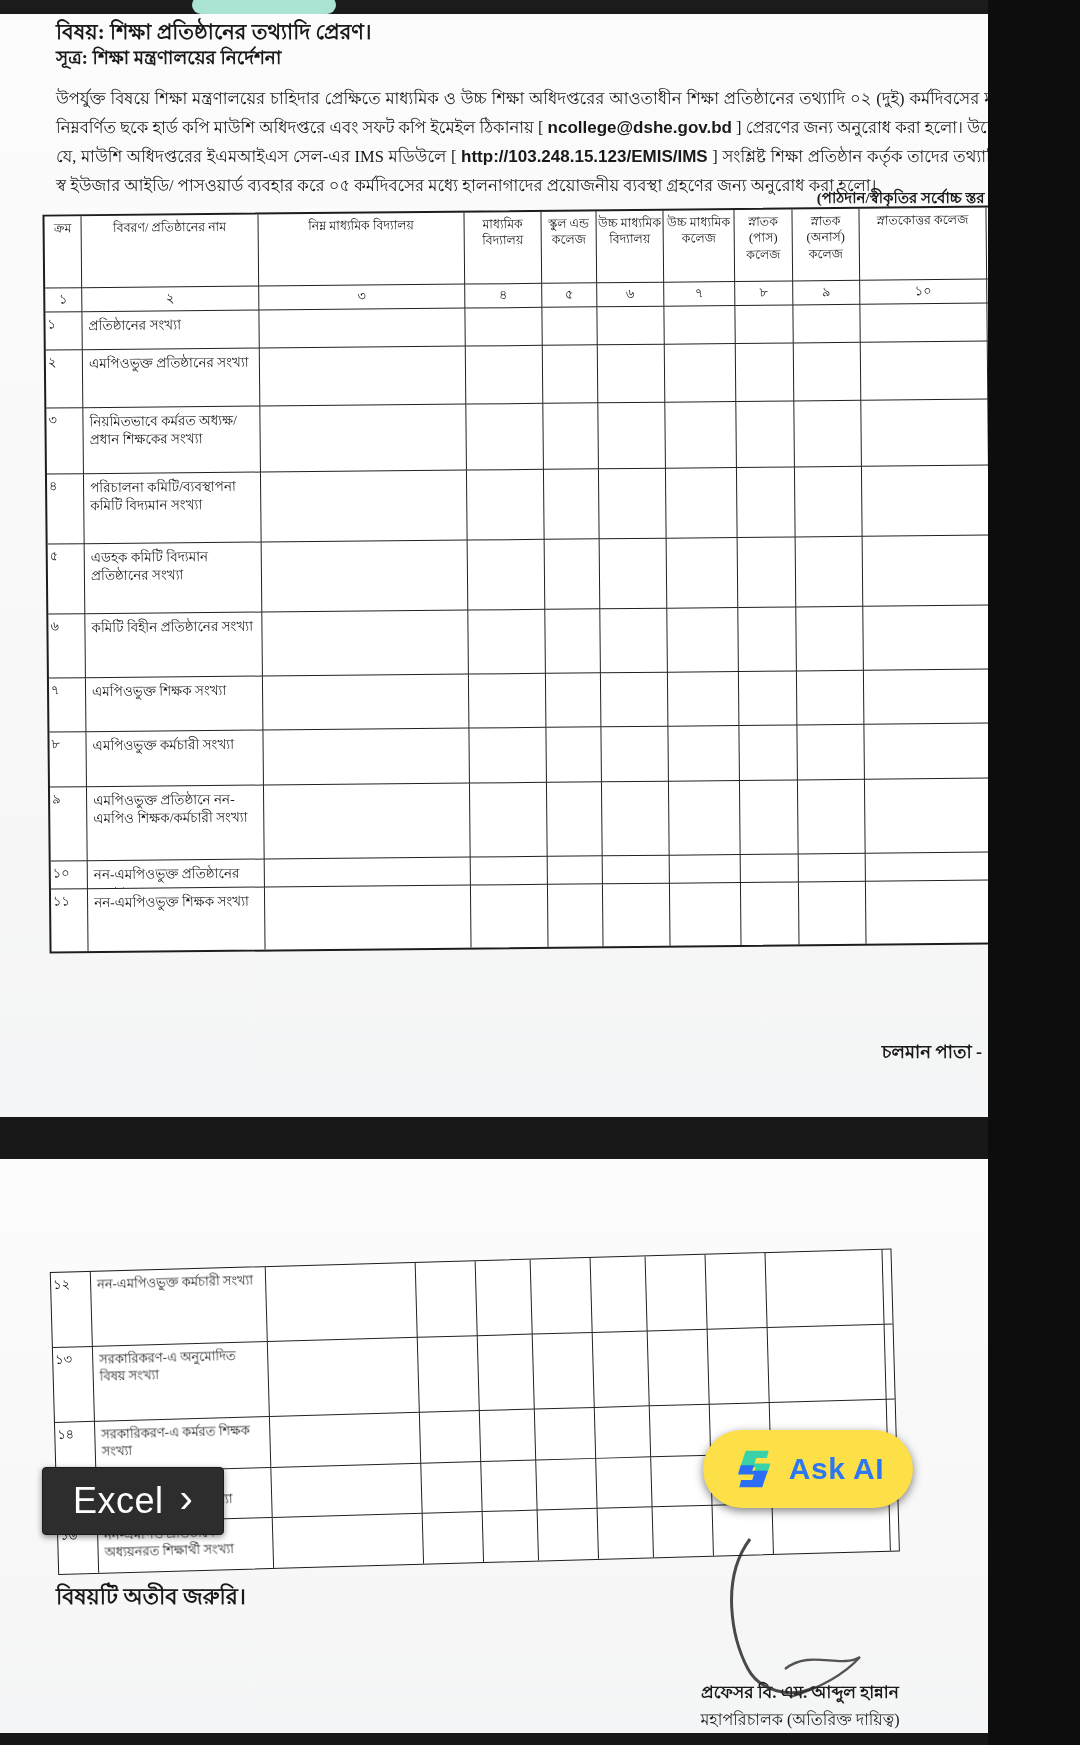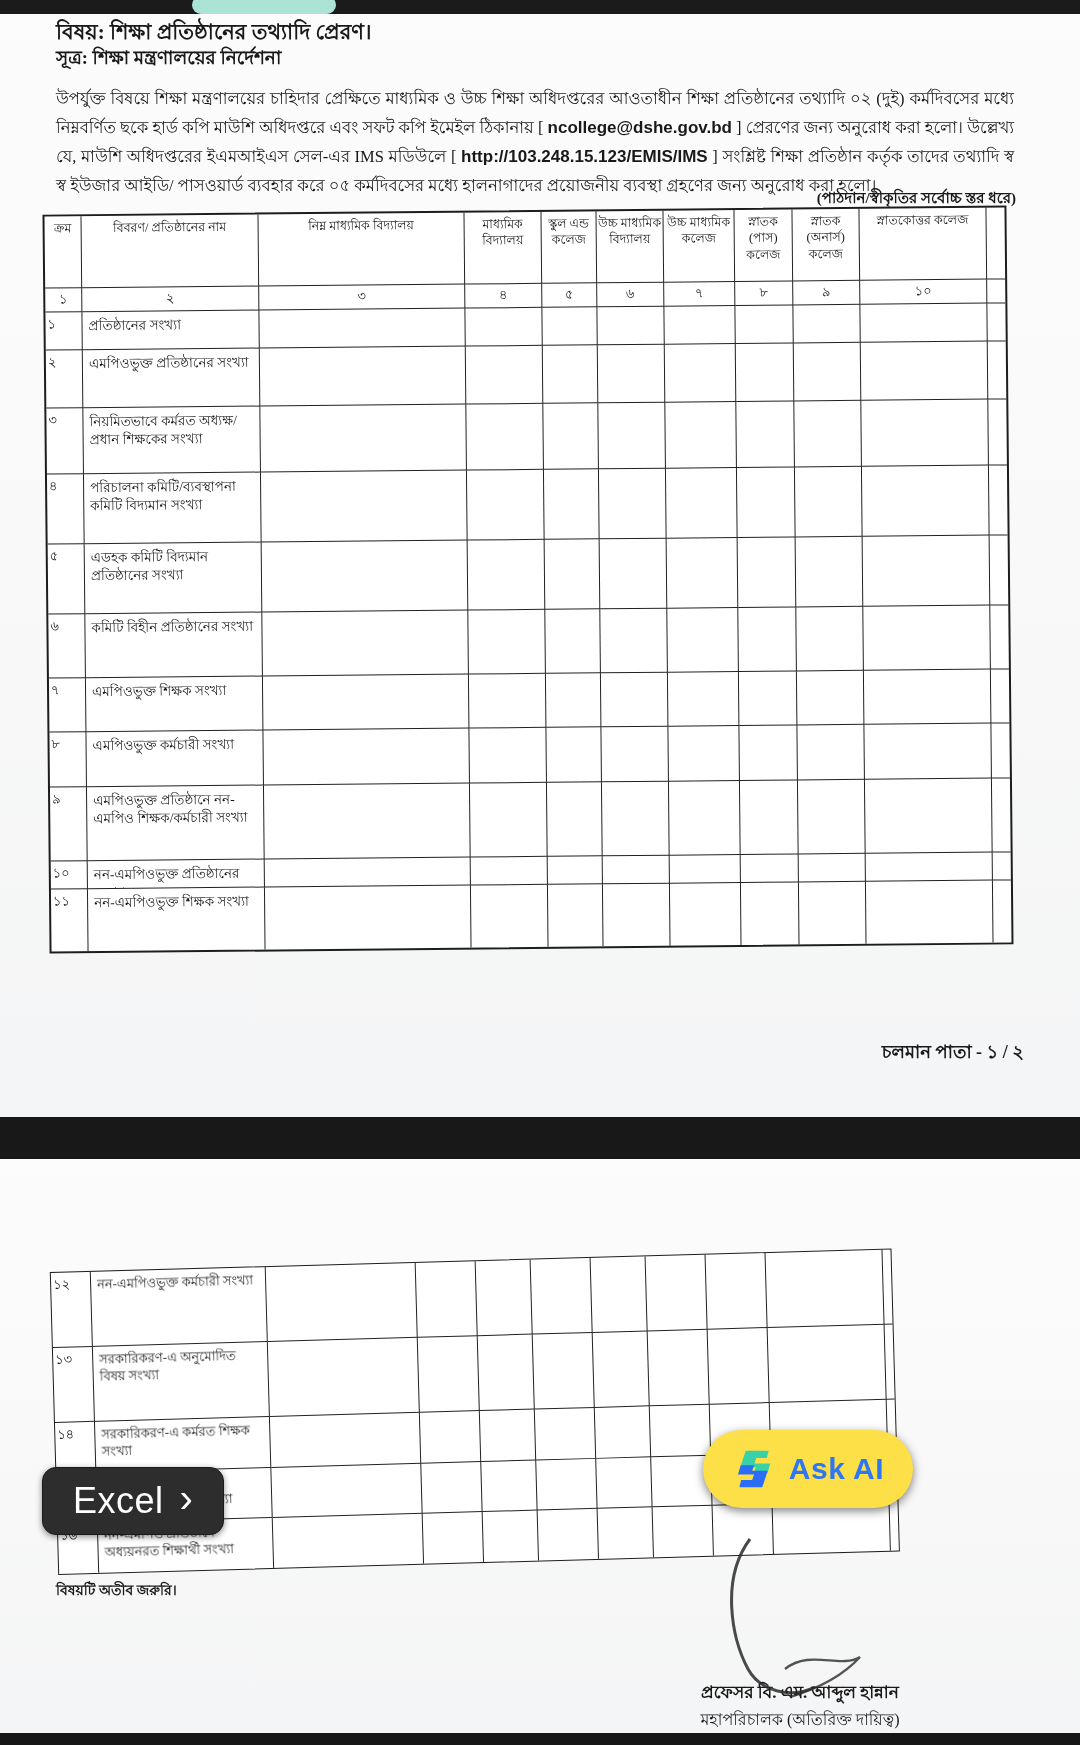--- a/index.html
+++ b/index.html
@@ -1,16 +1,16 @@
 <!DOCTYPE html>
 <html><head>
 <meta charset="utf-8">
 <style>
   html,body{margin:0;padding:0;background:#0d0d0d;}
-  .screen{position:relative;width:1080px;height:1745px;overflow:hidden;background:#141414;
+  .screen{position:relative;width:988px;height:1745px;overflow:hidden;background:#141414;
           font-family:"Liberation Sans","DejaVu Sans",sans-serif;}
 
   
   .top-bar{position:absolute;left:0;top:0;width:1080px;height:14px;background:#1b1b1b;z-index:6;}
   .teal-tab{position:absolute;left:192px;top:-4px;width:144px;height:18px;background:#abe3d4;
             border-radius:9px;z-index:7;}
   .bottom-bar{position:absolute;left:0;top:1733px;width:1080px;height:12px;background:#161616;z-index:6;}
   .page-divider{position:absolute;left:0;top:1117px;width:1080px;height:42px;background:#181818;z-index:5;}
 
   
@@ -37,29 +37,29 @@
          overflow:hidden;font-size:12.5px;line-height:1.3;}
   .trow .tcell:last-child{border-right:none;}
   .trow:last-child .tcell{border-bottom:none;}
   .c-center{display:flex;align-items:flex-start;justify-content:center;text-align:center;padding-top:4px;}
   .c-num{display:flex;align-items:center;justify-content:center;font-size:13px;}
   .c-sl{padding:4px 2px 0 2px;font-size:13px;}
   .c-label{padding:5px 6px 0 6px;font-size:13.5px;}
   .table2 .tcell{border-right-width:1.1px;border-bottom-width:1.1px;}
   .table2 .c-label{font-size:13px;color:#2a2a2a;filter:blur(0.2px);}
 
-  .urgent-note{position:absolute;left:56px;top:420px;font-size:14px;font-weight:bold;filter:blur(0.3px);}
+  .urgent-note{position:absolute;left:56px;top:420px;font-size:22px;font-weight:bold;filter:blur(0.3px);}
   .sig-block{position:absolute;left:660px;top:520px;width:280px;text-align:center;}
   .signatory-name{font-size:17px;font-weight:bold;filter:blur(0.3px);}
   .signatory-title{font-size:16px;filter:blur(0.35px);}
   .signature-scribble{position:absolute;left:690px;top:360px;z-index:3;}
 
   
   .excel-button{position:absolute;left:42px;top:1467px;width:180px;height:66px;background:#2d2d2d;
-    border:1px solid #1a1a1a;border-radius:14px;display:flex;align-items:center;justify-content:center;
+    border:1px solid #1a1a1a;border-radius:4px;display:flex;align-items:center;justify-content:center;
     gap:16px;color:#ffffff;z-index:9;box-shadow:0 2px 6px rgba(0,0,0,0.45);cursor:pointer;}
   .excel-button .lbl{font-size:36px;font-weight:400;letter-spacing:0.5px;}
   .excel-button .chev{font-size:40px;line-height:1;transform:translateY(-3px);}
   .ask-ai-button{position:absolute;left:703px;top:1430px;width:210px;height:78px;background:#fde047;
     border-radius:39px;display:flex;align-items:center;justify-content:center;gap:13px;z-index:9;
     box-shadow:0 3px 10px rgba(0,0,0,0.5);cursor:pointer;}
   .ask-ai-label{font-size:30px;font-weight:bold;color:#2e77f2;letter-spacing:0.5px;}
 </style>
 </head>
 <body>

